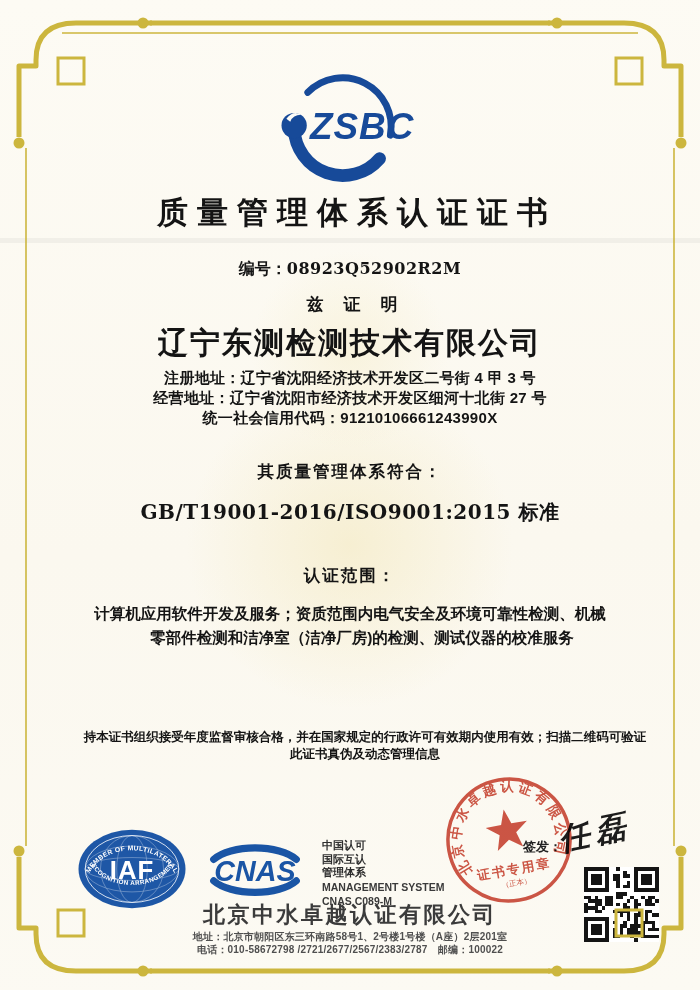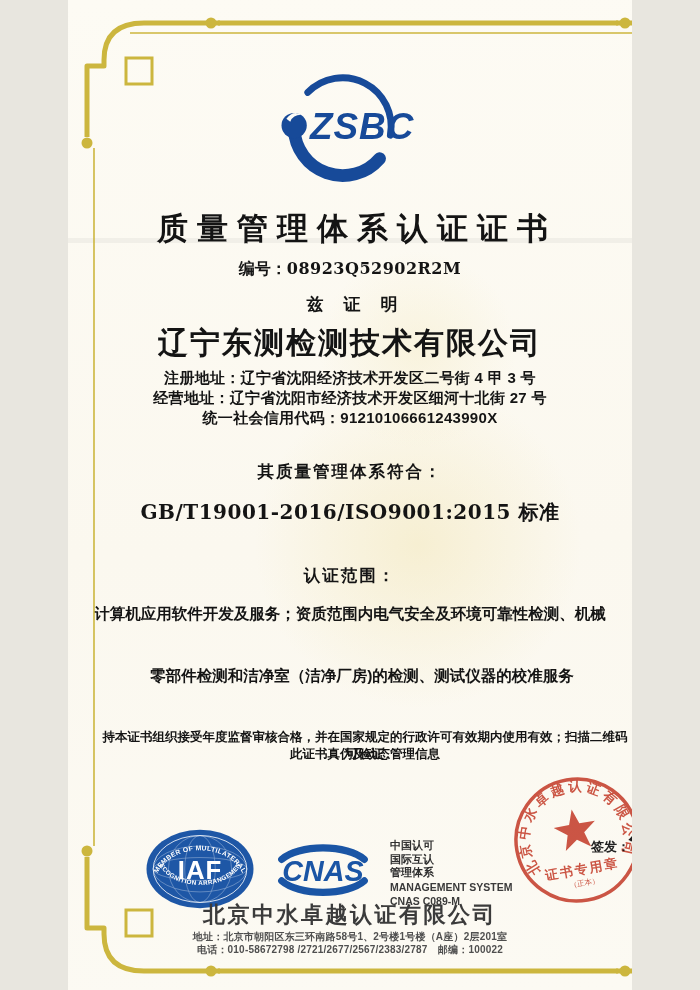--- a/index.html
+++ b/index.html
@@ -1,39 +1,39 @@
 <!DOCTYPE html>
 <html><head>
 <meta charset="utf-8">
 <style>
   html,body{margin:0;padding:0;background:#e8e6df;}
-  .page{position:relative;width:564px;height:990px;margin:0 auto;overflow:hidden;
+  .page{position:relative;width:700px;height:990px;margin:0 auto;overflow:hidden;
         background:linear-gradient(178deg,#fdfbf4 0%,#fbf8ef 55%,#fcfaf3 100%);
         font-family:"Liberation Sans",sans-serif;color:#141414;}
   .border-svg{position:absolute;left:0;top:0;z-index:3;pointer-events:none;}
   .watermark{position:absolute;border-radius:50%;z-index:0;}
   .wm1{left:185px;top:380px;width:330px;height:330px;
        background:radial-gradient(circle,rgba(240,226,170,.42),rgba(240,226,170,0) 70%);}
   .wm2{left:250px;top:250px;width:200px;height:200px;
        background:radial-gradient(circle,rgba(243,232,185,.35),rgba(243,232,185,0) 70%);}
   .crease{position:absolute;left:0;right:0;top:238px;height:5px;background:rgba(185,185,178,.16);z-index:1;}
   .row{position:absolute;left:0;right:0;text-align:center;z-index:2;}
   .logo-row{top:70px;}
-  .title{top:208px;font-size:31px;font-weight:800;letter-spacing:9px;padding-left:14px;}
+  .title{top:192px;font-size:31px;font-weight:800;letter-spacing:9px;padding-left:14px;}
   .certno{top:259px;font-size:16px;font-weight:600;}
   .certno .num{font-family:"DejaVu Serif",serif;font-weight:700;letter-spacing:.5px;}
   .certify{top:293px;font-size:17px;font-weight:800;letter-spacing:20px;padding-left:24px;}
   .company{top:323px;font-size:30px;font-weight:800;letter-spacing:2px;}
   .addr{font-size:15px;font-weight:700;letter-spacing:.3px;}
   .a1{top:369px;} .a2{top:389px;} .a3{top:409px;}
   .conform{top:461px;font-size:16.5px;font-weight:800;letter-spacing:2px;}
   .standard{top:499px;font-size:20px;font-weight:600;font-family:"DejaVu Serif",serif;letter-spacing:.5px;}
   .scopehead{top:565px;font-size:16.5px;font-weight:800;letter-spacing:2px;}
   .scope{font-size:15.5px;font-weight:700;}
-  .s1{top:604px;} .s2{top:666px;padding-left:24px;}
+  .s1{top:604px;} .s2{top:628px;padding-left:24px;}
   .dates-row{top:672px;}
   .dates{display:inline-block;text-align:left;font-size:15.5px;font-weight:700;line-height:23px;}
   .note{font-size:12.5px;font-weight:700;margin-left:30px;}
   .n1{top:729px;} .n2{top:746px;}
   .iaf{position:absolute;left:74px;top:826px;z-index:2;}
   .cnas{position:absolute;left:196px;top:836px;z-index:2;}
   .acc-text{position:absolute;left:322px;top:839px;z-index:2;text-align:left;color:#2e2e2e;}
   .acc-text .cn{font-size:11px;line-height:13.5px;font-weight:600;}
   .acc-text .en{font-size:10.5px;line-height:14px;font-weight:800;color:#3a3a3a;}
   .seal{position:absolute;left:443px;top:774px;z-index:4;transform:rotate(-10deg);

